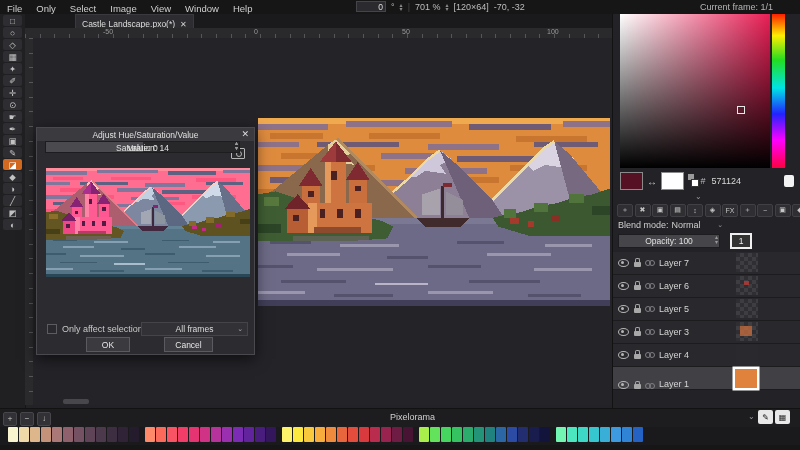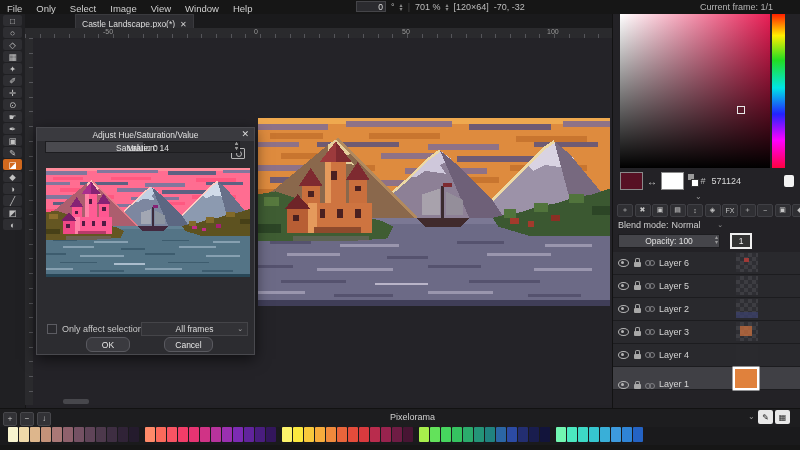--- a/index.html
+++ b/index.html
@@ -50,21 +50,21 @@
   #dialog-preview{position:absolute;left:9px;top:40px;width:204px;height:109px;background:#000;}
   .dslider{position:absolute;left:8px;width:193px;height:10px;background:#28282b;border:1px solid #1d1d20;}
   .dslider .fill{position:absolute;left:0;top:0;height:100%;background:#4a4a4f;}
   .dslider .slabel{position:absolute;width:100%;text-align:center;top:0.5px;font-size:8.5px;color:#e2e2e2;z-index:2;}
   .dslider .spin{position:absolute;right:1px;top:-1px;display:flex;flex-direction:column;line-height:5px;font-size:6px;color:#999;z-index:3;}
   #dlg-check-row{position:absolute;left:10px;top:195px;width:198px;height:12px;display:flex;align-items:center;}
   #dlg-checkbox{width:8px;height:8px;background:#2a2a2e;border:1px solid #5c5c62;margin-right:5px;}
   #dlg-frames{position:absolute;left:104px;top:194px;width:105px;height:12px;background:#323236;border:1px solid #454549;
               display:flex;align-items:center;justify-content:center;font-size:8.5px;color:#ddd;}
   #dlg-frames .chev{position:absolute;right:4px;font-size:7px;color:#aaa;}
-  .dlg-btn{position:absolute;top:209px;height:13px;background:#3a3a3f;border:1px solid #5a5a60;border-radius:6px;
+  .dlg-btn{position:absolute;top:209px;height:13px;background:#3a3a3f;border:1px solid #5a5a60;border-radius:0;
            display:flex;align-items:center;justify-content:center;font-size:8.5px;color:#e5e5e5;}
   
   #rightpanel{left:612px;top:14px;width:188px;height:411px;background:#232226;border-left:1px solid #121212;}
   #sv-square{position:absolute;left:7px;top:0px;width:150px;height:154px;
      background:linear-gradient(to top,#000,rgba(0,0,0,0) 100%),linear-gradient(to right,#fff,#e91e55);}
   #sv-cursor{position:absolute;left:117px;top:92px;width:6px;height:6px;border:1px solid #e8e8e8;}
   #hue-strip{position:absolute;left:159px;top:0px;width:13px;height:154px;
      background:linear-gradient(to bottom,#ff2000,#ffee00 14%,#22dd22 30%,#00e5e5 48%,#2222ff 65%,#ff00ff 82%,#ff0040 100%);}
   #color-row{position:absolute;left:7px;top:158px;width:174px;height:18px;display:flex;align-items:center;gap:4px;}
   #fg-swatch{width:24px;height:16px;border:1px solid #8a8a8a;}
@@ -480,47 +480,47 @@
         <div class="spin">
             <span>▴</span>
             <span>▾</span>
           </div>
       </div>
       <div id="frame-header">1</div>
     </div>
 
     <div id="layers">
 
+        <div class="layer-row t-checker">
+          <div class="eye"></div>
+          <div class="lock"></div>
+          <div class="linkring"></div>
+          <div class="linkring r2"></div>
+          <span class="layer-name">Layer 7</span>
+          <div class="thumb"></div>
+        </div>
 
         <div class="layer-row t-checker-red">
           <div class="eye"></div>
           <div class="lock"></div>
           <div class="linkring"></div>
           <div class="linkring r2"></div>
           <span class="layer-name">Layer 6</span>
           <div class="thumb"></div>
         </div>
 
         <div class="layer-row t-checker">
           <div class="eye"></div>
           <div class="lock"></div>
           <div class="linkring"></div>
           <div class="linkring r2"></div>
           <span class="layer-name">Layer 5</span>
           <div class="thumb"></div>
         </div>
 
-        <div class="layer-row t-checker-blue">
-          <div class="eye"></div>
-          <div class="lock"></div>
-          <div class="linkring"></div>
-          <div class="linkring r2"></div>
-          <span class="layer-name">Layer 2</span>
-          <div class="thumb"></div>
-        </div>
 
         <div class="layer-row t-checker-orange">
           <div class="eye"></div>
           <div class="lock"></div>
           <div class="linkring"></div>
           <div class="linkring r2"></div>
           <span class="layer-name">Layer 3</span>
           <div class="thumb"></div>
         </div>
 

